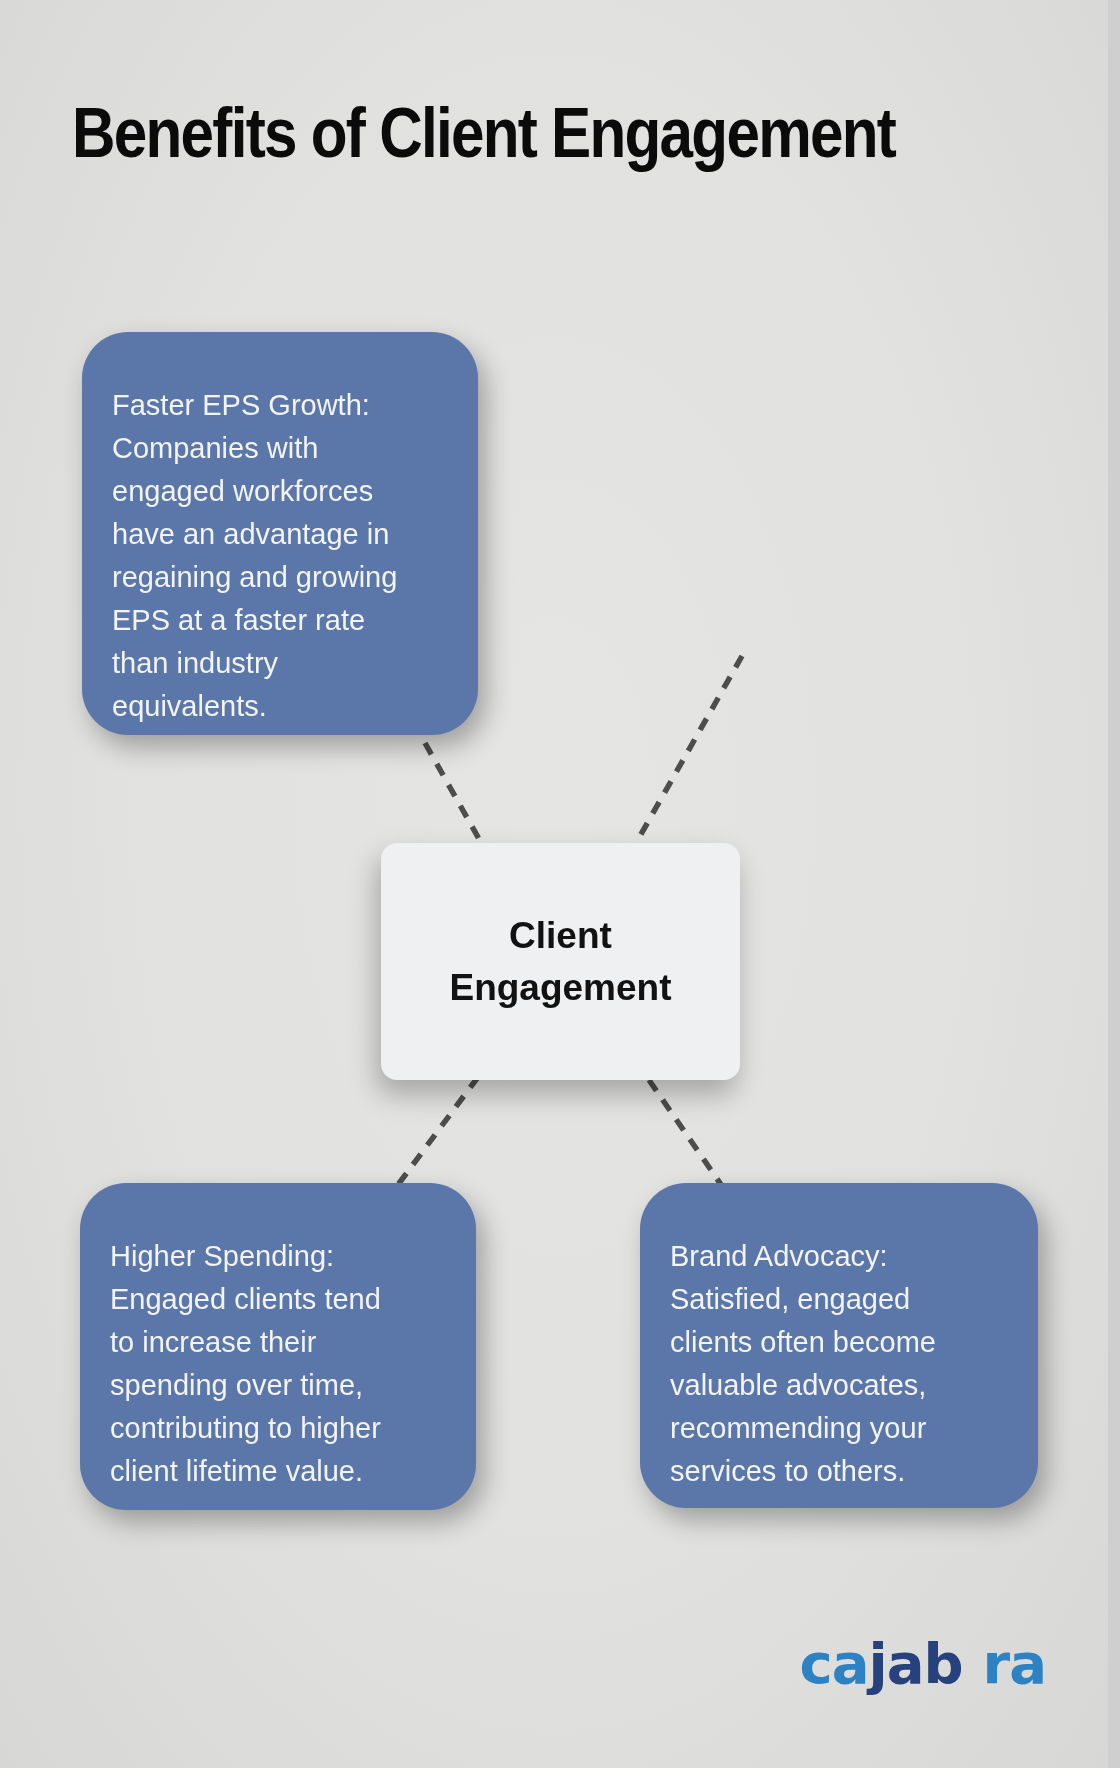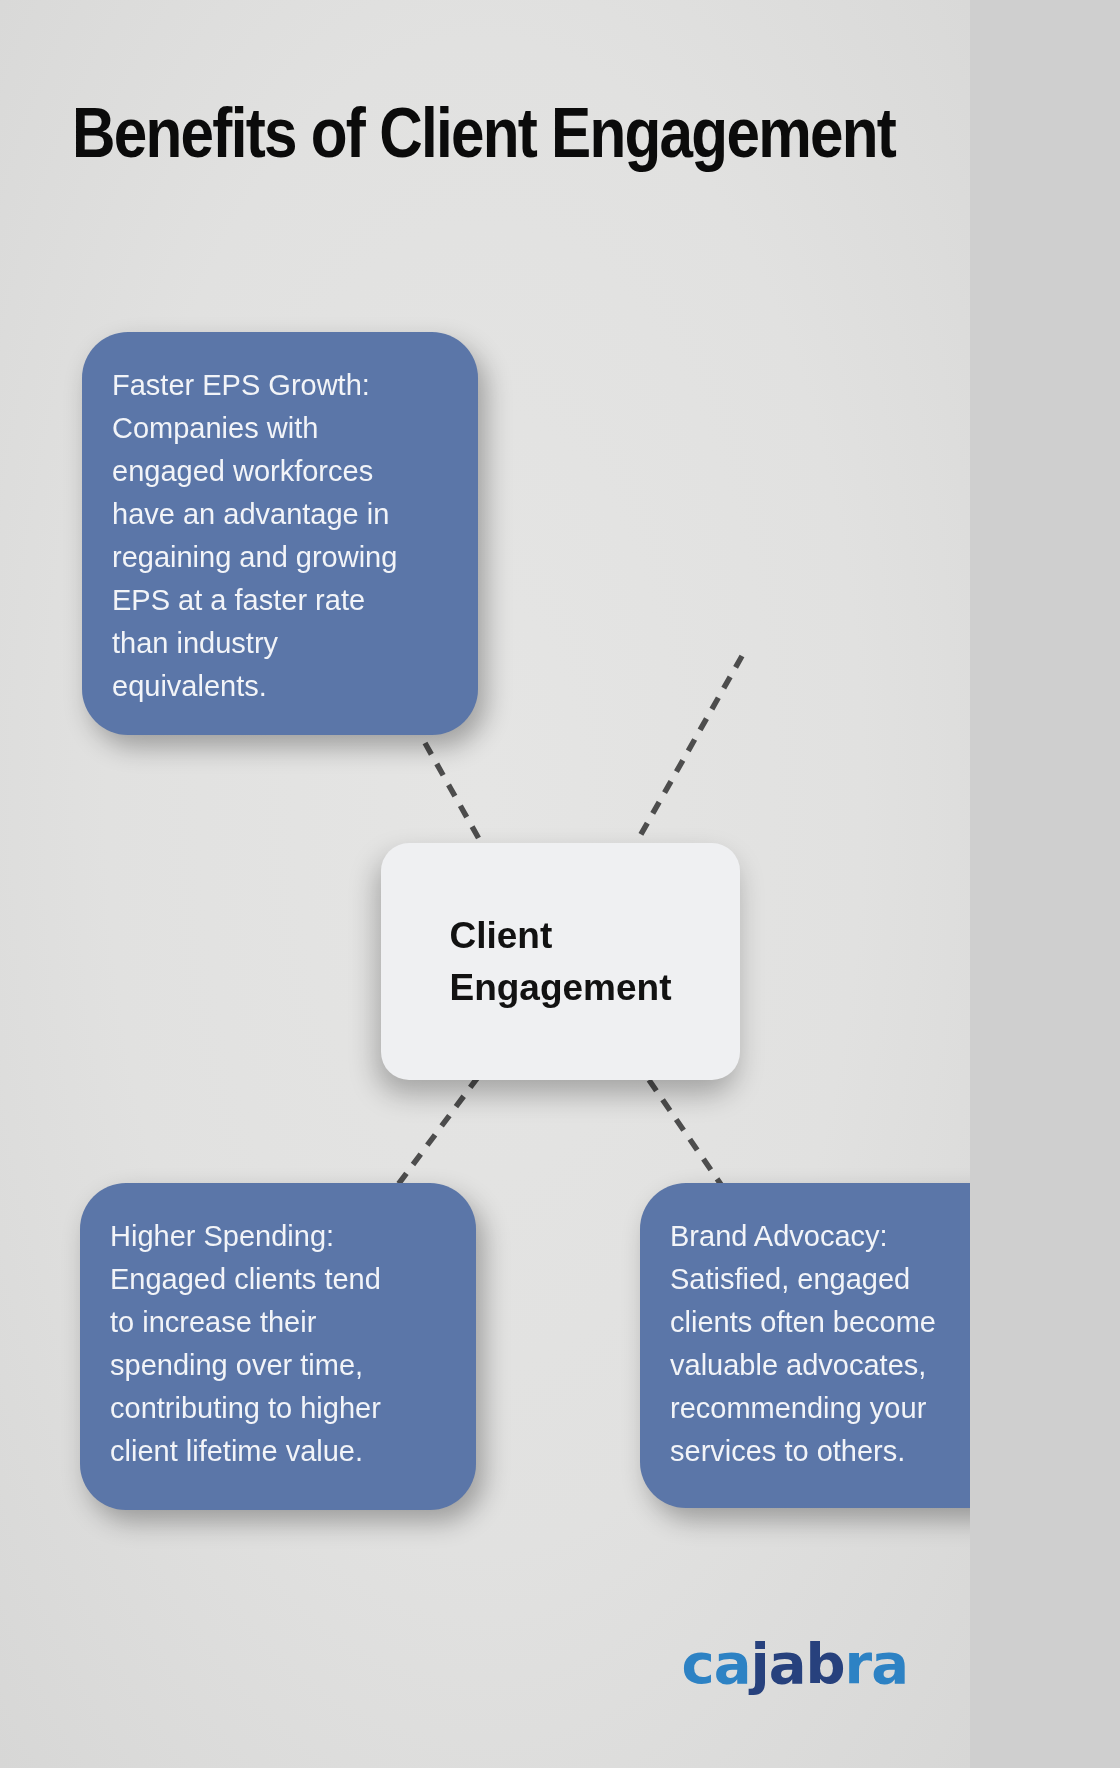--- a/index.html
+++ b/index.html
@@ -3,21 +3,21 @@
 <meta charset="utf-8">
 <style>
   html, body {
     margin: 0;
     padding: 0;
     background: #cfcfcf;
     font-family: "Liberation Sans", sans-serif;
   }
   .canvas {
     position: relative;
-    width: 970px;
+    width: 1108px;
     height: 1768px;
     overflow: hidden;
     background: radial-gradient(ellipse at 50% 45%, #e5e5e4 0%, #e1e1e0 55%, #d7d7d6 100%);
   }
   .page-title {
     position: absolute;
     left: 72px;
     top: 98px;
     margin: 0;
     font-size: 70px;
@@ -35,67 +35,67 @@
     top: 0;
     z-index: 1;
   }
   .benefit-box {
     position: absolute;
     z-index: 2;
     background: #5b76a8;
     border-radius: 46px;
     box-shadow: 8px 12px 26px rgba(0, 0, 0, 0.30);
     box-sizing: border-box;
-    padding: 32px 30px;
+    padding: 52px 30px;
   }
   .benefit-text {
     color: #f2f4f8;
     font-size: 29px;
     line-height: 43px;
     white-space: pre-line;
   }
   .box-top-left     { left: 82px;  top: 332px;  width: 396px; height: 403px; }
   .box-top-right    { left: 640px; top: 330px;  width: 398px; height: 325px; }
   .box-bottom-left  { left: 80px;  top: 1183px; width: 396px; height: 327px; }
   .box-bottom-right { left: 640px; top: 1183px; width: 398px; height: 325px; }
   .center-node {
     position: absolute;
     z-index: 3;
     left: 381px;
     top: 843px;
     width: 359px;
     height: 237px;
     background: #eff0f2;
-    border-radius: 28px;
+    border-radius: 16px;
     box-shadow: -4px 14px 28px rgba(0, 0, 0, 0.28);
     display: flex;
     align-items: center;
     justify-content: center;
-    text-align: left;
+    text-align: center;
   }
   .center-label {
     font-size: 37px;
     line-height: 52px;
     font-weight: bold;
     color: #121212;
     white-space: pre-line;
   }
   .logo {
     position: absolute;
     z-index: 2;
     right: 62px;
     top: 1634px;
     font-family: "DejaVu Sans", sans-serif;
     font-weight: bold;
     font-size: 56px;
     line-height: 60px;
     letter-spacing: -1px;
     white-space: nowrap;
   }
-  .logo-light { color: #2d82c4; }
+  .logo-light { color: #2d82c4; margin-left: 20px; }
   .logo-dark  { color: #27417d; }
 </style>
 </head>
 <body>
 
 <div class="canvas">
 
   <h1 class="page-title">Benefits of Client Engagement</h1>
 
   <svg class="connectors" width="1120" height="1768" viewBox="0 0 1120 1768">

